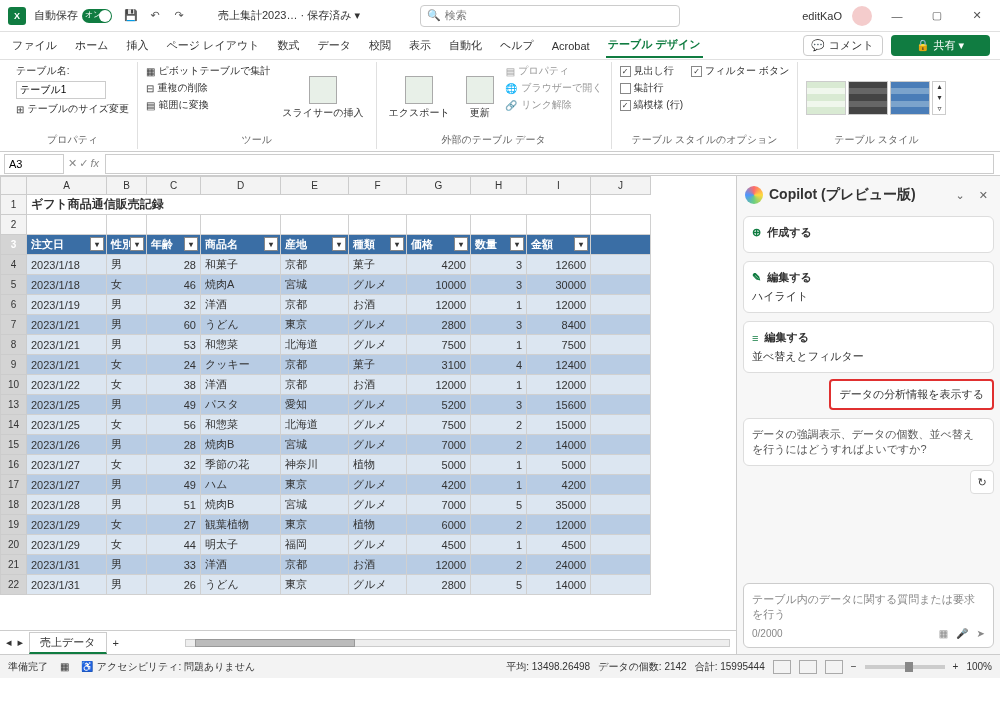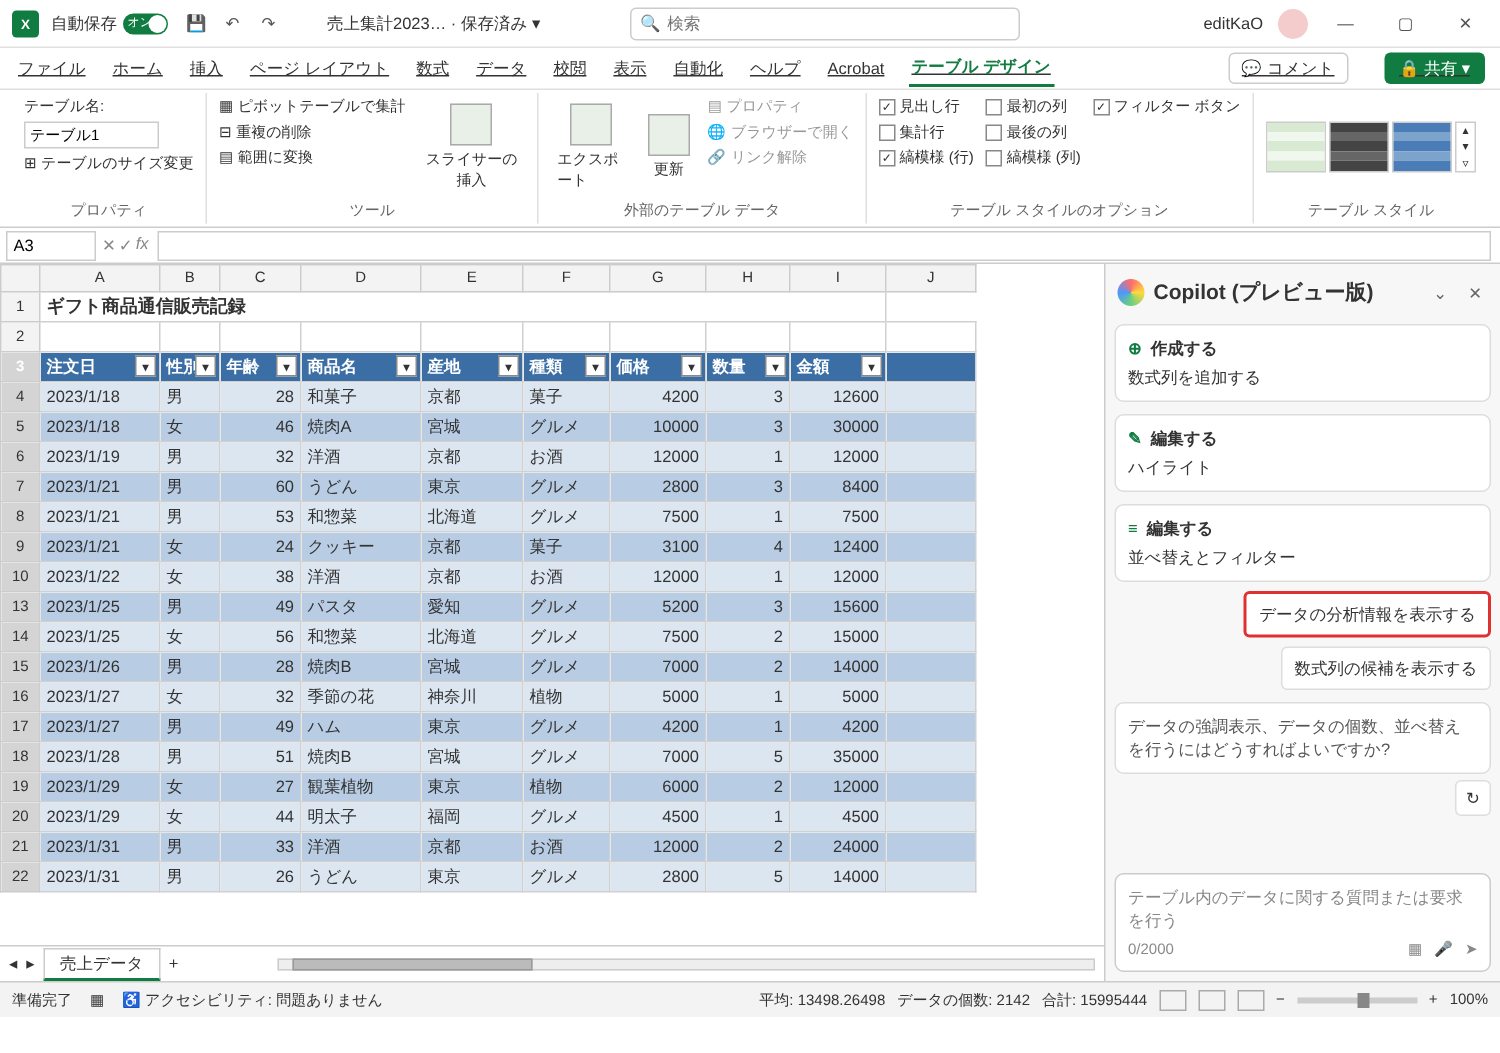--- a/index.html
+++ b/index.html
@@ -11,26 +11,26 @@
 .toggle { width: 30px; height: 14px; background: #107c41; border-radius: 7px; position: relative; }
 .toggle::after { content: ""; position: absolute; right: 1px; top: 1px; width: 12px; height: 12px; background: #fff; border-radius: 50%; }
 .qat { display: flex; gap: 6px; margin-left: 10px; }
 .qat-icon { width: 18px; height: 18px; display: flex; align-items: center; justify-content: center; color: #555; }
 .doc-title { margin-left: 30px; font-size: 11px; color: #333; }
 .search-box { margin-left: 60px; width: 260px; height: 22px; border: 1px solid #ccc; border-radius: 4px; display: flex; align-items: center; padding: 0 6px; color: #777; gap: 4px; }
 .titlebar-right { margin-left: auto; display: flex; align-items: center; gap: 10px; }
 .avatar { width: 20px; height: 20px; background: #f4cccc; border-radius: 50%; }
 .win-btn { width: 30px; height: 24px; display: flex; align-items: center; justify-content: center; color: #555; }
 
-.ribbon-tabs { height: 28px; display: flex; align-items: center; padding: 0 10px; gap: 14px; font-size: 11px; border-bottom: 1px solid #e0e0e0; text-decoration: underline; }
+.ribbon-tabs { height: 28px; display: flex; align-items: center; padding: 0 10px; gap: 14px; font-size: 11px; border-bottom: 1px solid #e0e0e0; }
 .ribbon-tab { padding: 4px 2px; cursor: pointer; }
 .ribbon-tab.active { color: #107c41; border-bottom: 2px solid #107c41; font-weight: bold; }
 .ribbon-right { margin-left: auto; display: flex; gap: 8px; align-items: flex-start; }
 .comment-btn { border: 1px solid #ccc; border-radius: 4px; padding: 2px 8px; }
-.share-btn { background: #107c41; color: #fff; border-radius: 4px; padding: 3px 10px; margin-left: 16px; }
+.share-btn { background: #107c41; color: #fff; border-radius: 4px; padding: 3px 26px; }
 
 .ribbon { height: 92px; display: flex; border-bottom: 1px solid #ccc; padding: 2px 8px; }
 .ribbon-group { border-right: 1px solid #e0e0e0; padding: 2px 8px; display: flex; flex-direction: column; justify-content: space-between; }
 .ribbon-group-label { text-align: center; font-size: 10px; color: #666; padding-top: 2px; }
 .rg-body { display: flex; gap: 8px; flex: 1; }
 .rg-col { display: flex; flex-direction: column; gap: 3px; font-size: 10px; }
 .rg-item { display: flex; align-items: center; gap: 3px; white-space: nowrap; }
 .rg-input { width: 90px; height: 18px; border: 1px solid #ccc; font-size: 10px; padding: 0 3px; }
 .rg-big { display: flex; flex-direction: column; align-items: center; justify-content: center; gap: 2px; padding: 0 4px; }
 .rg-big-icon { width: 28px; height: 28px; background: #e8f0e8; border: 1px solid #aaa; }
@@ -185,34 +185,20 @@
             <span class="checkbox checked"></span>
             <span>見出し行</span>
           </div>
         <div class="rg-item">
             <span class="checkbox"></span>
             <span>集計行</span>
           </div>
         <div class="rg-item">
             <span class="checkbox checked"></span>
             <span>縞模様 (行)</span>
-          </div>
-      </div>
-      <div class="rg-col">
-        <div class="rg-item">
-            <span class="checkbox"></span>
-            <span>最初の列</span>
-          </div>
-        <div class="rg-item">
-            <span class="checkbox"></span>
-            <span>最後の列</span>
-          </div>
-        <div class="rg-item">
-            <span class="checkbox"></span>
-            <span>縞模様 (列)</span>
           </div>
       </div>
       <div class="rg-col">
         <div class="rg-item">
             <span class="checkbox checked"></span>
             <span>フィルター ボタン</span>
           </div>
       </div>
     </div>
     <div class="ribbon-group-label">テーブル スタイルのオプション</div>
@@ -564,38 +550,36 @@
       <div class="cp-logo"></div>
       <div class="cp-title">Copilot (プレビュー版)</div>
       <span class="cp-x">⌄</span>
       <span class="cp-x">✕</span>
     </div>
     <div class="cp-card">
       <div class="cp-card-title">
           <span class="cp-plus">⊕</span>
           <span>作成する</span>
         </div>
-      <div>数式列を追加する</div>
     </div>
     <div class="cp-card">
       <div class="cp-card-title">
           <span class="cp-pencil">✎</span>
           <span>編集する</span>
         </div>
       <div>ハイライト</div>
     </div>
     <div class="cp-card">
       <div class="cp-card-title">
           <span class="cp-pencil">≡</span>
           <span>編集する</span>
         </div>
       <div>並べ替えとフィルター</div>
     </div>
     <div class="cp-sug highlight">データの分析情報を表示する</div>
-    <div class="cp-sug">数式列の候補を表示する</div>
     <div class="cp-question">データの強調表示、データの個数、並べ替えを行うにはどうすればよいですか?</div>
     <div class="cp-refresh">↻</div>
     <div class="cp-input">
       <div class="cp-input-text">テーブル内のデータに関する質問または要求を行う</div>
       <div class="cp-input-bottom">
         <span>0/2000</span>
         <div class="cp-send">
           <span>▦</span>
           <span>🎤</span>
           <span>➤</span>

